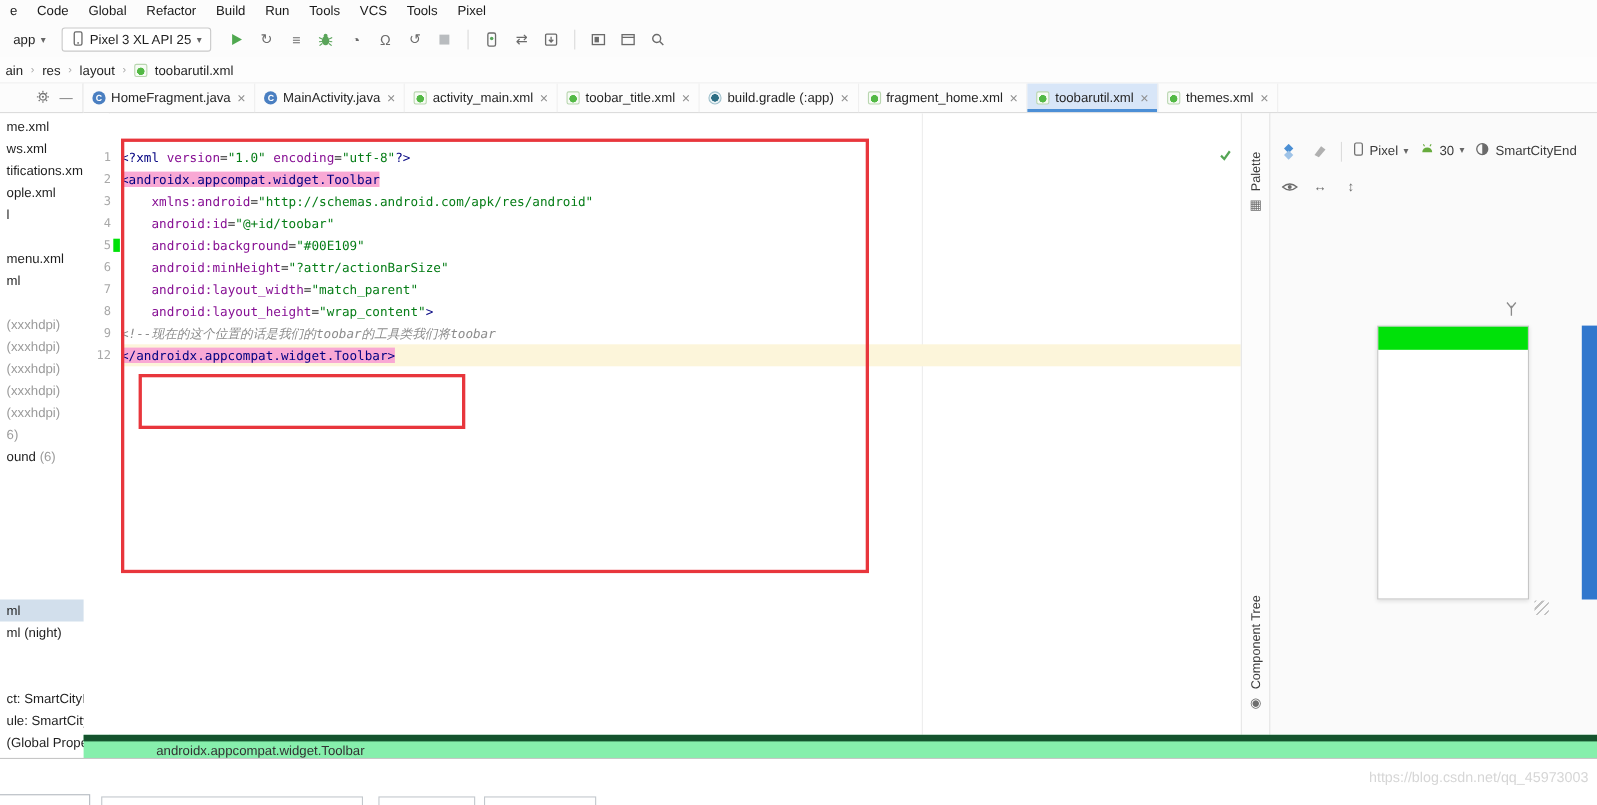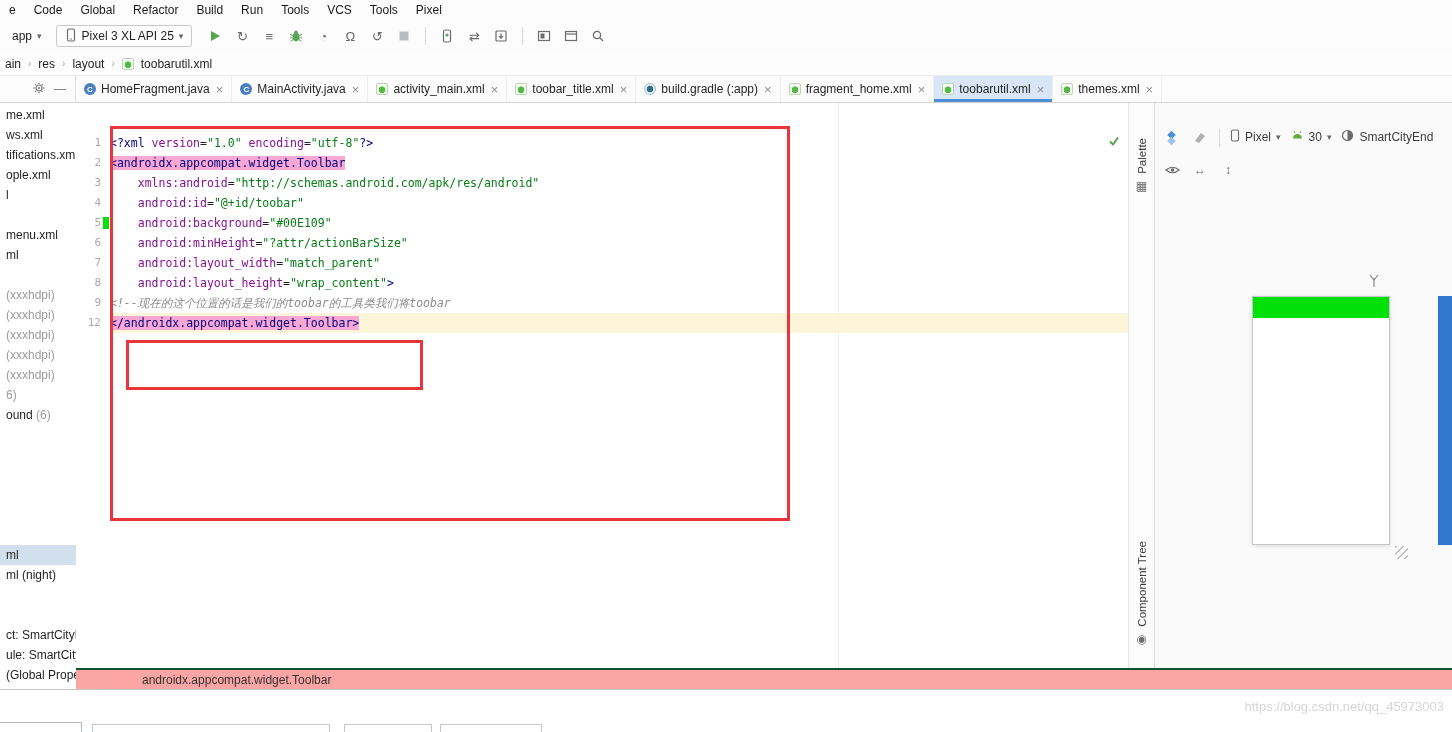--- a/index.html
+++ b/index.html
@@ -93,22 +93,22 @@
   .dsep{width:1px;height:18px;background:#dcdcdc;}
   #phone-preview{position:absolute;left:97px;top:193px;width:138px;height:249px;background:#fff;
                  border:1px solid #c6c6c6;box-shadow:0 1px 4px rgba(0,0,0,.12);}
   #phone-toolbar{height:21px;}
   #blueprint-strip{position:absolute;left:283px;top:193px;width:14px;height:249px;}
   #antenna{position:absolute;left:213px;top:171px;}
   #resize-handle{position:absolute;left:240px;top:443px;width:13px;height:13px;
                  background:repeating-linear-gradient(135deg,#c0c0c0 0 1.5px,rgba(0,0,0,0) 1.5px 5px);}
 
   
-  #bottombar{position:absolute;left:76px;top:668px;width:1376px;height:22px;background:#fca5a5;
-             border-top:2px solid #14532d;display:flex;align-items:center;color:#333;padding-left:66px;}
+  #bottombar{position:absolute;left:76px;top:668px;width:1376px;height:22px;background:#86efac;
+             border-top:6px solid #14532d;display:flex;align-items:center;color:#333;padding-left:66px;}
   #win-bottom-line{position:absolute;left:0;top:689px;width:100%;height:1px;background:#c6c6c6;}
   #watermark{position:absolute;right:8px;top:699px;font-size:13px;color:#d6d6d6;}
   .crop-frag{position:absolute;background:#fff;border:1px solid #c3c8cd;}
 
   
   .ann{position:absolute;border:3px solid #e8363c;pointer-events:none;z-index:40;}
   #ann1{left:110px;top:126px;width:680px;height:395px;}
   #ann2{left:126px;top:340px;width:297px;height:50px;}
 </style>
 </head>

